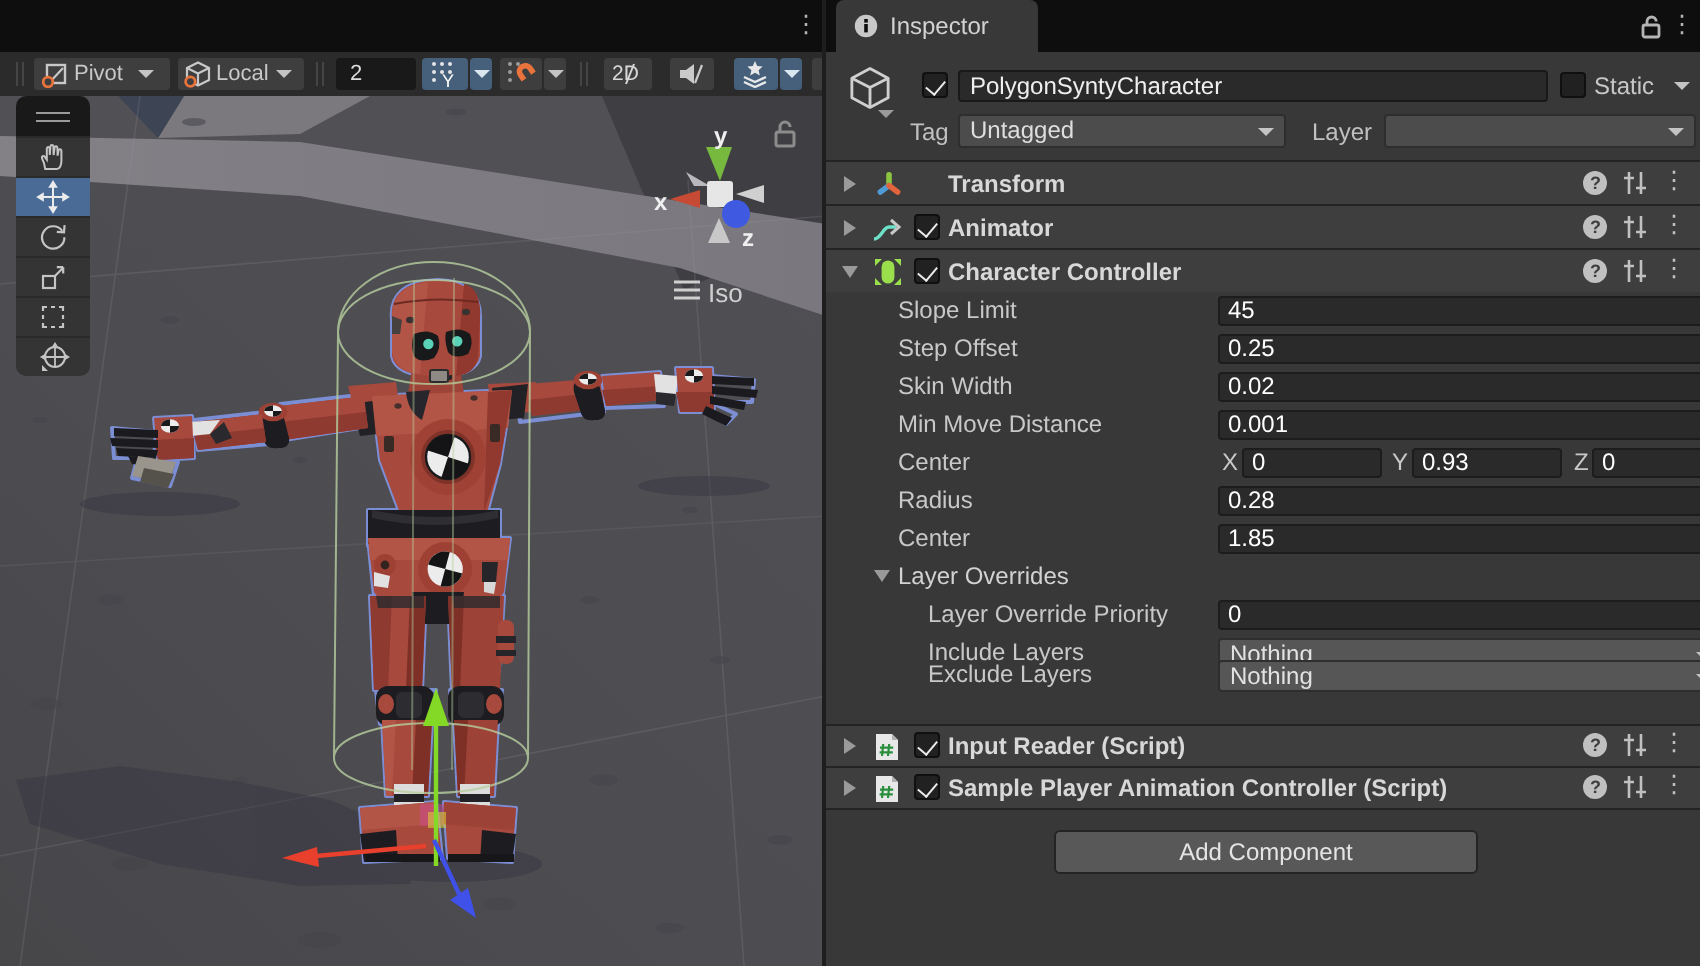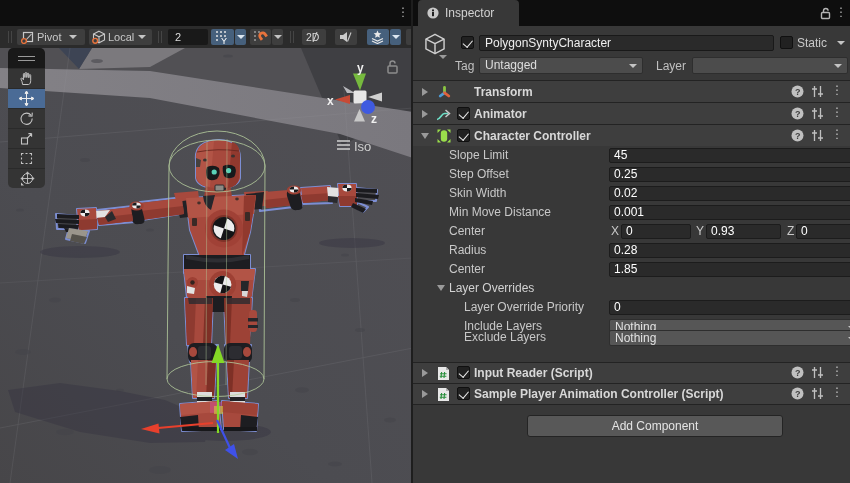--- a/index.html
+++ b/index.html
@@ -678,18 +678,18 @@
         </svg>
       <svg class="hicon" style="left:398px;top:3px" width="13" height="13" viewBox="0 0 13 13">
           <g stroke="#c0c0c0" stroke-width="1.3" fill="none">
             <path d="M3.5 1 L3.5 12 M9.5 1 L9.5 12"></path>
             <path d="M1 4 L6 4 M7 9 L12 9"></path>
           </g>
         </svg>
       <div class="hicon" style="left:418px;top:1px;color:#c0c0c0;font-size:12px;font-weight:normal">⋮</div>
     </div>
     <div class="abs" style="left:0;top:404px;width:437px;height:79px;background:#383838;border-top:1px solid #232323">
-      <div class="abs" style="left:114px;top:10px;width:256px;height:22px;background:#585858;border:1px solid #242424;border-radius:3px;color:#e4e4e4;font-size:12px;text-align:center;line-height:20px">Add Component</div>
+      <div class="abs" style="left:114px;top:10px;width:212px;height:22px;background:#585858;border:1px solid #242424;border-radius:3px;color:#e4e4e4;font-size:12px;text-align:center;line-height:20px">Add Component</div>
     </div>
   </div>
 
   <div class="abs" style="left:411px;top:0;width:2px;height:483px;background:#1e1e1e"></div>
 </div>
 
 </body></html>

